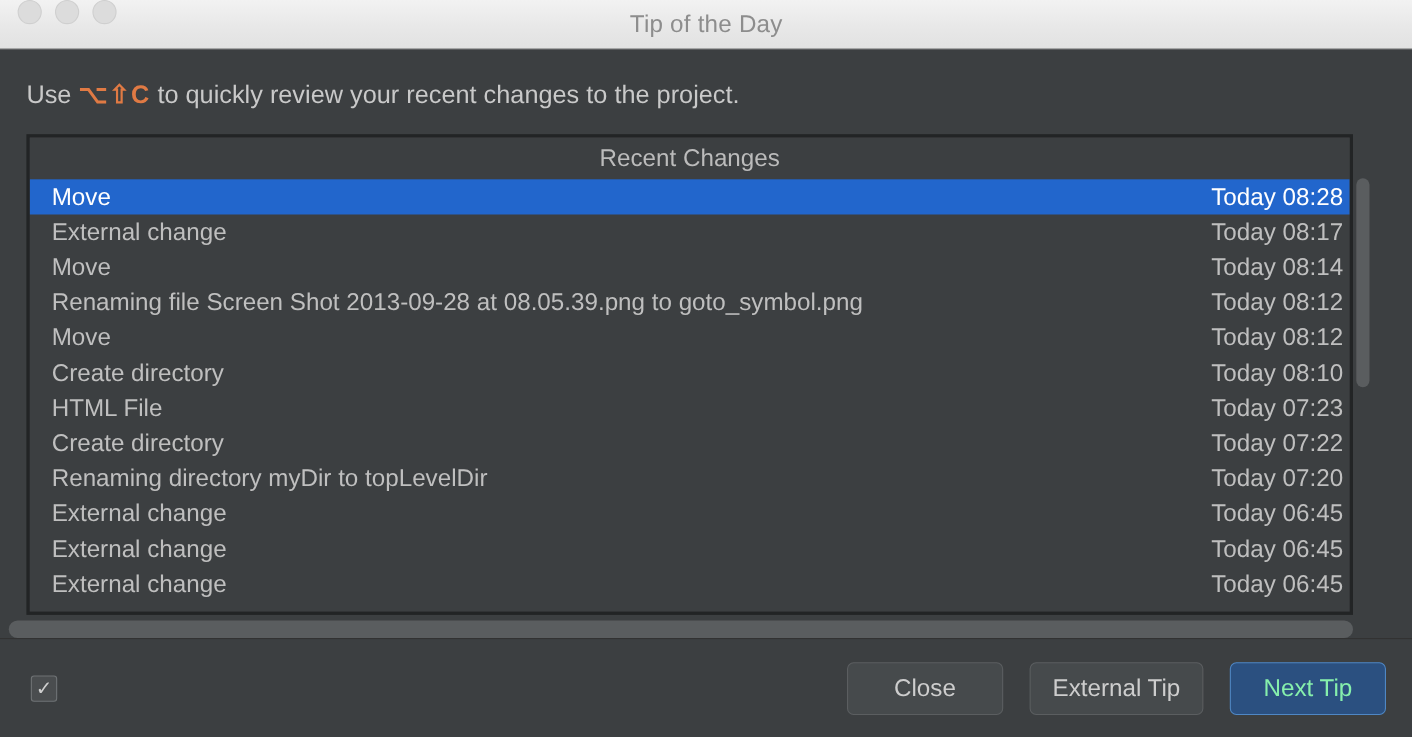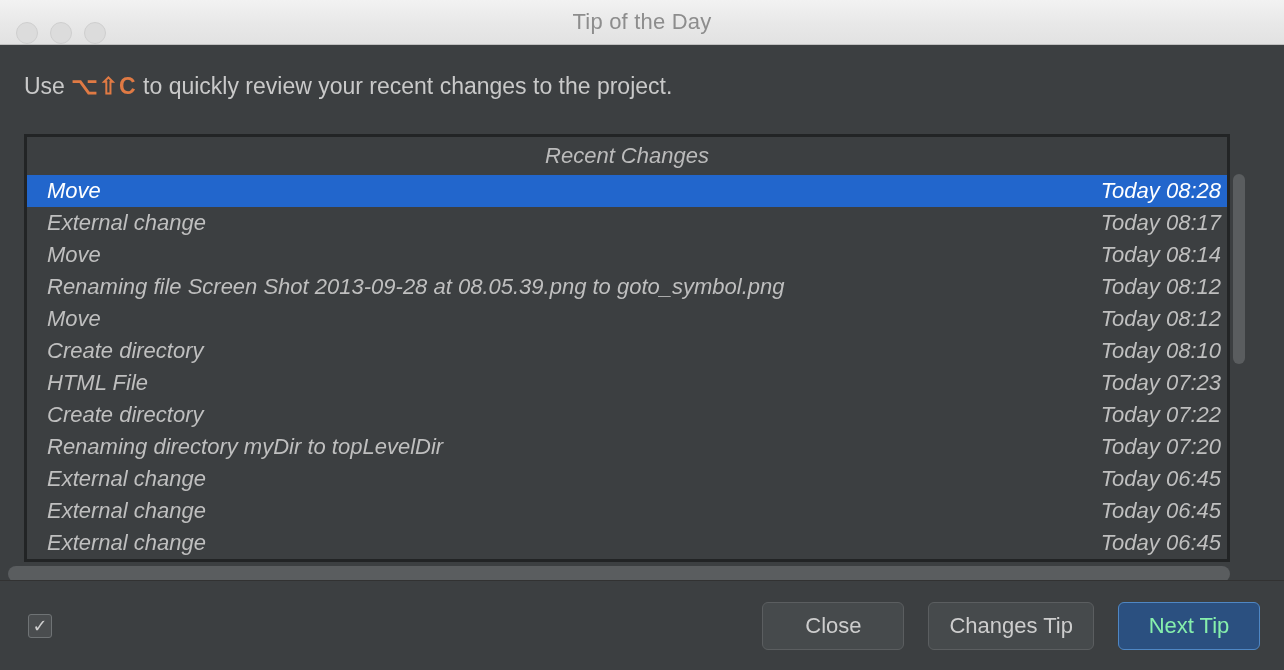--- a/index.html
+++ b/index.html
@@ -17,21 +17,21 @@
     overflow: hidden;
   }
 
   
   #titlebar {
     position: relative;
     height: 45px;
     flex: 0 0 45px;
     background: linear-gradient(to bottom, #f2f2f2 0%, #e8e8e8 55%, #e2e2e2 100%);
     border-bottom: 1px solid #c0c0c0;
-    display: flex; align-items: flex-end;
+    display: flex; align-items: flex-start;
   }
   #traffic { display: flex; gap: 12px; padding-left: 16px; }
   .light {
     width: 22px; height: 22px; border-radius: 50%;
     background: #dcdcdc;
     border: 1px solid #cfcfcf;
   }
   #title-text {
     position: absolute; left: 0; right: 0; top: 0; bottom: 0;
     display: flex; align-items: center; justify-content: center;
@@ -82,26 +82,25 @@
     padding-left: 520px;
     font-size: 30px;
     color: #434648;
     line-height: 62px;
   }
 
   
   #list-outer {
     position: relative;
     z-index: 1;
-    margin: 12px 0 0 24px;
+    margin: 0 0 0 24px;
     width: 1224px;
     height: 529px;
     display: flex;
     background: transparent;
-    font-style: italic;
   }
   #list-frame {
     position: relative;
     flex: 1 1 auto;
     border: 3px solid #222425;
     background: #3c3f41;
     overflow: hidden;
   }
   #list-header {
     height: 38px;
@@ -295,18 +294,18 @@
     </div>
 
   </div>
 
   <div id="footer">
     <div id="show-tips">
       <span class="checkbox">✓</span>
     </div>
     <div id="buttons">
       <div class="btn">Close</div>
-      <div class="btn">Changes Tip</div>
+      <div class="btn">External Tip</div>
       <div class="btn default">Next Tip</div>
     </div>
   </div>
 
 </div>
 
 </body></html>

